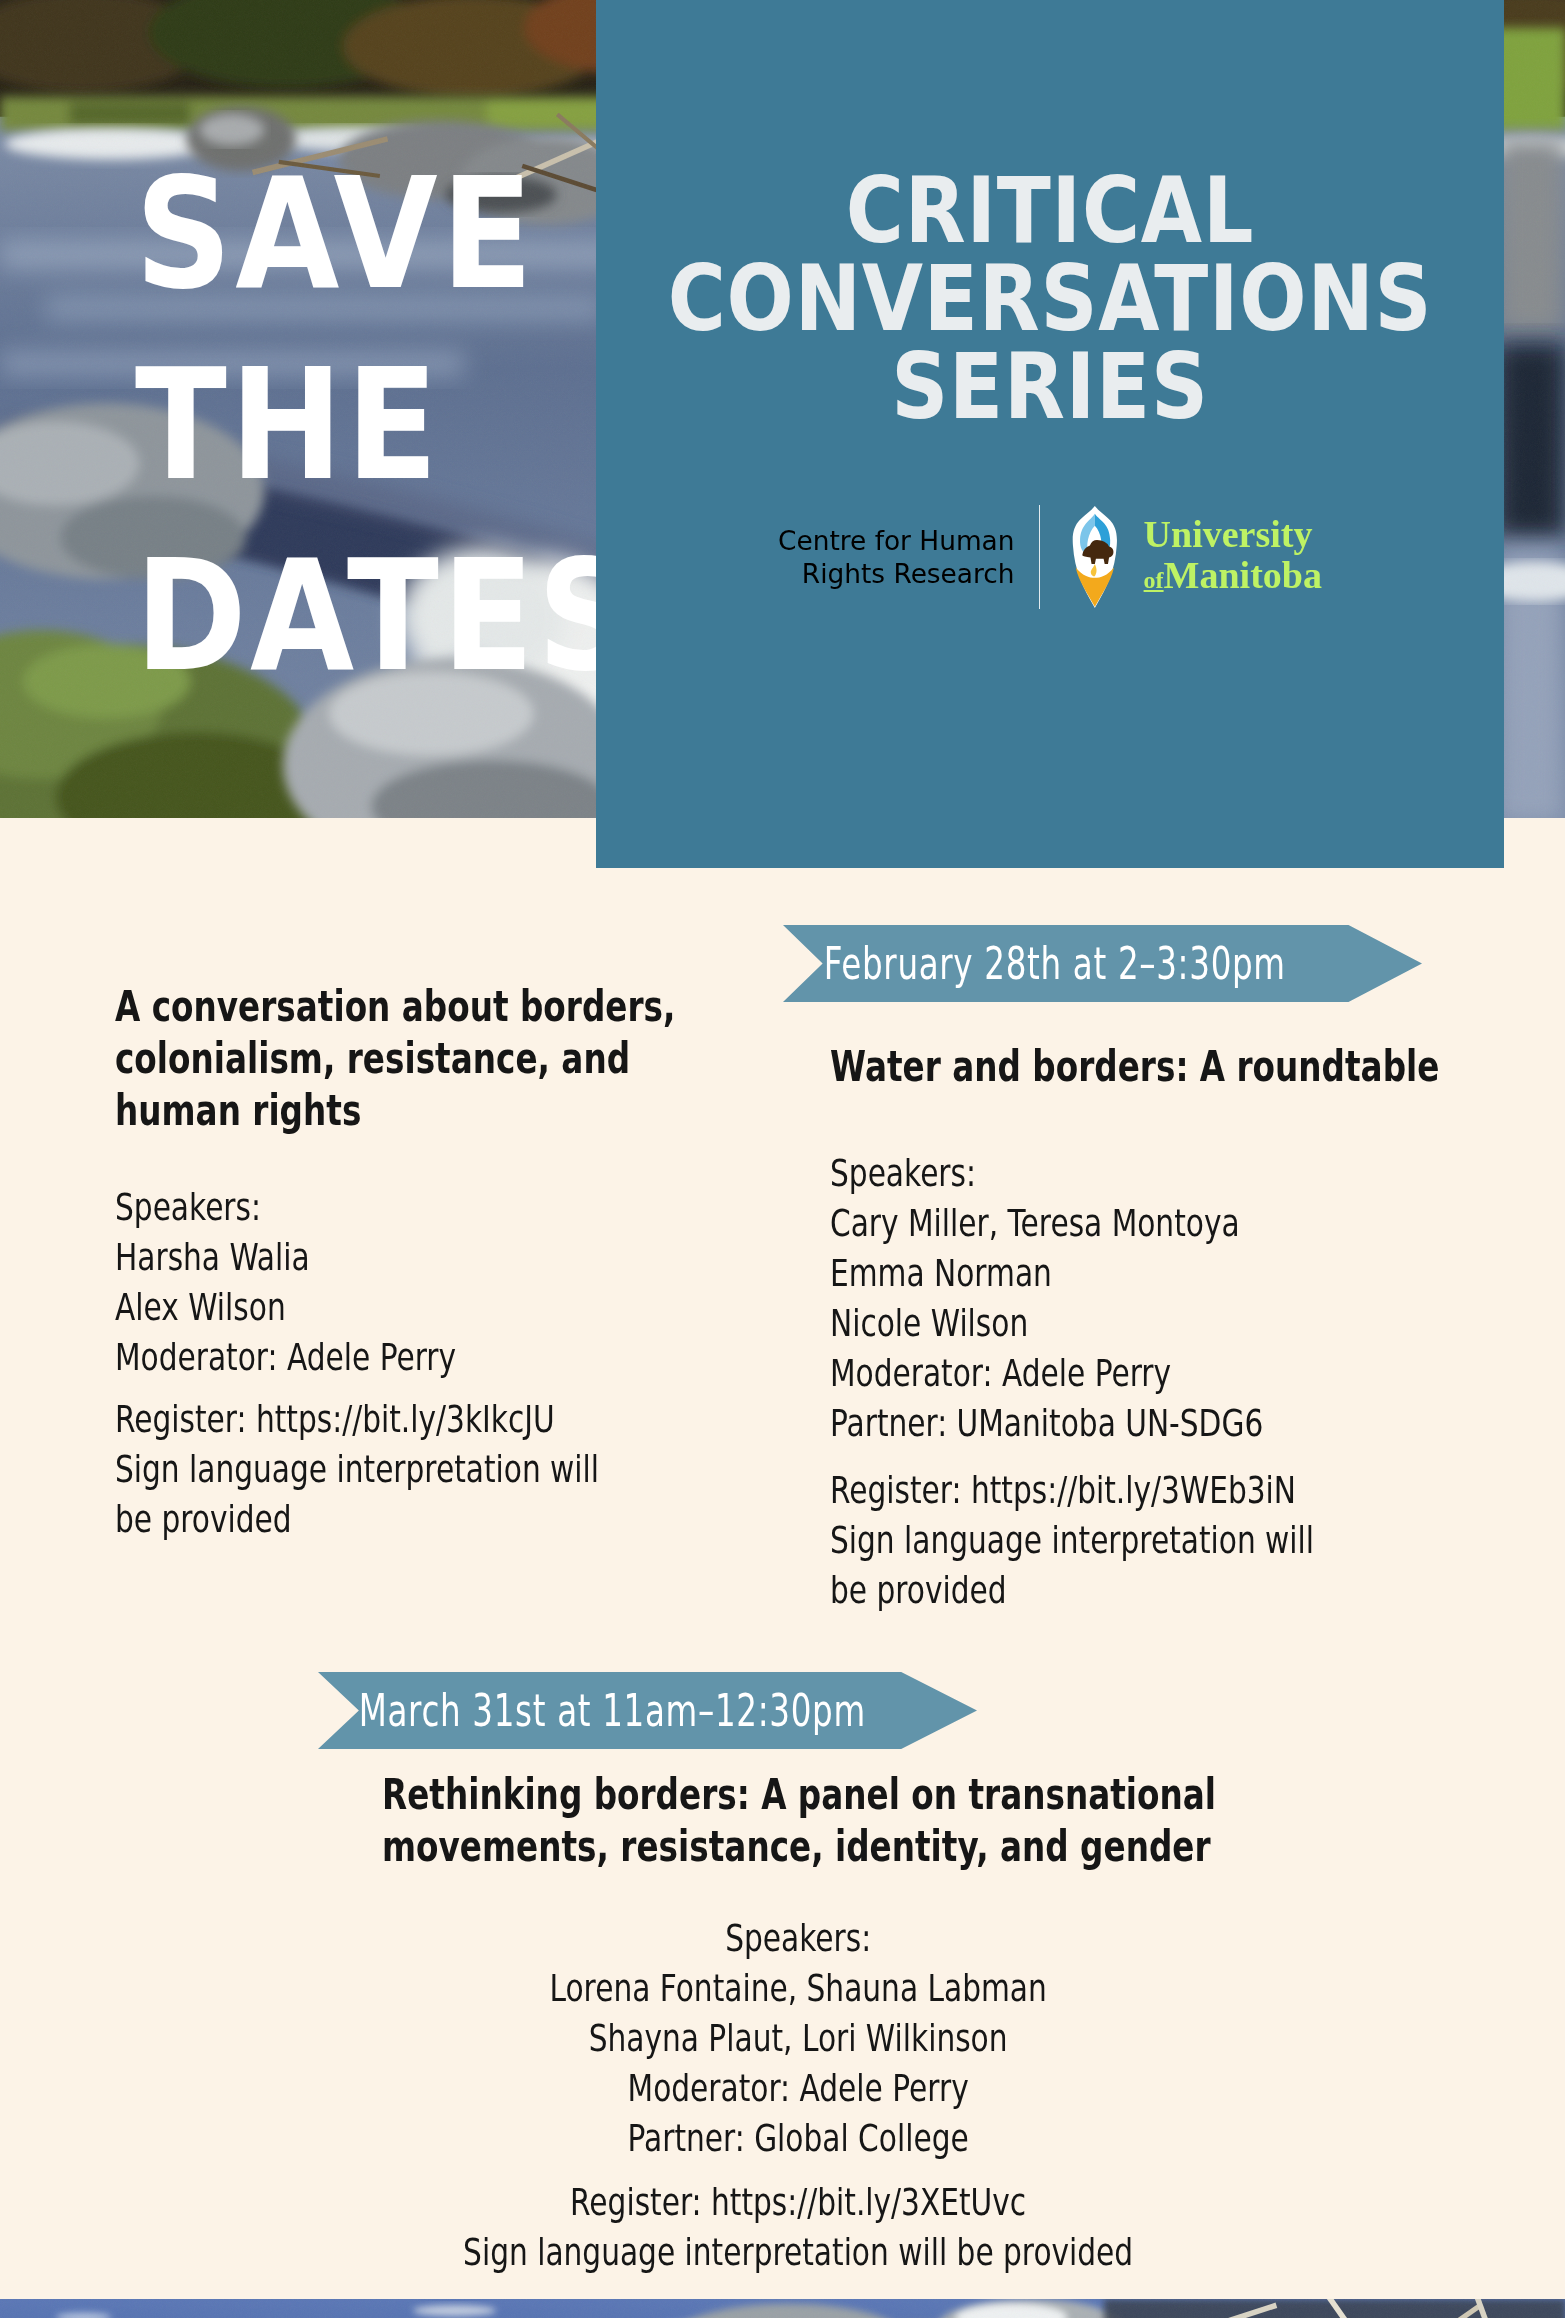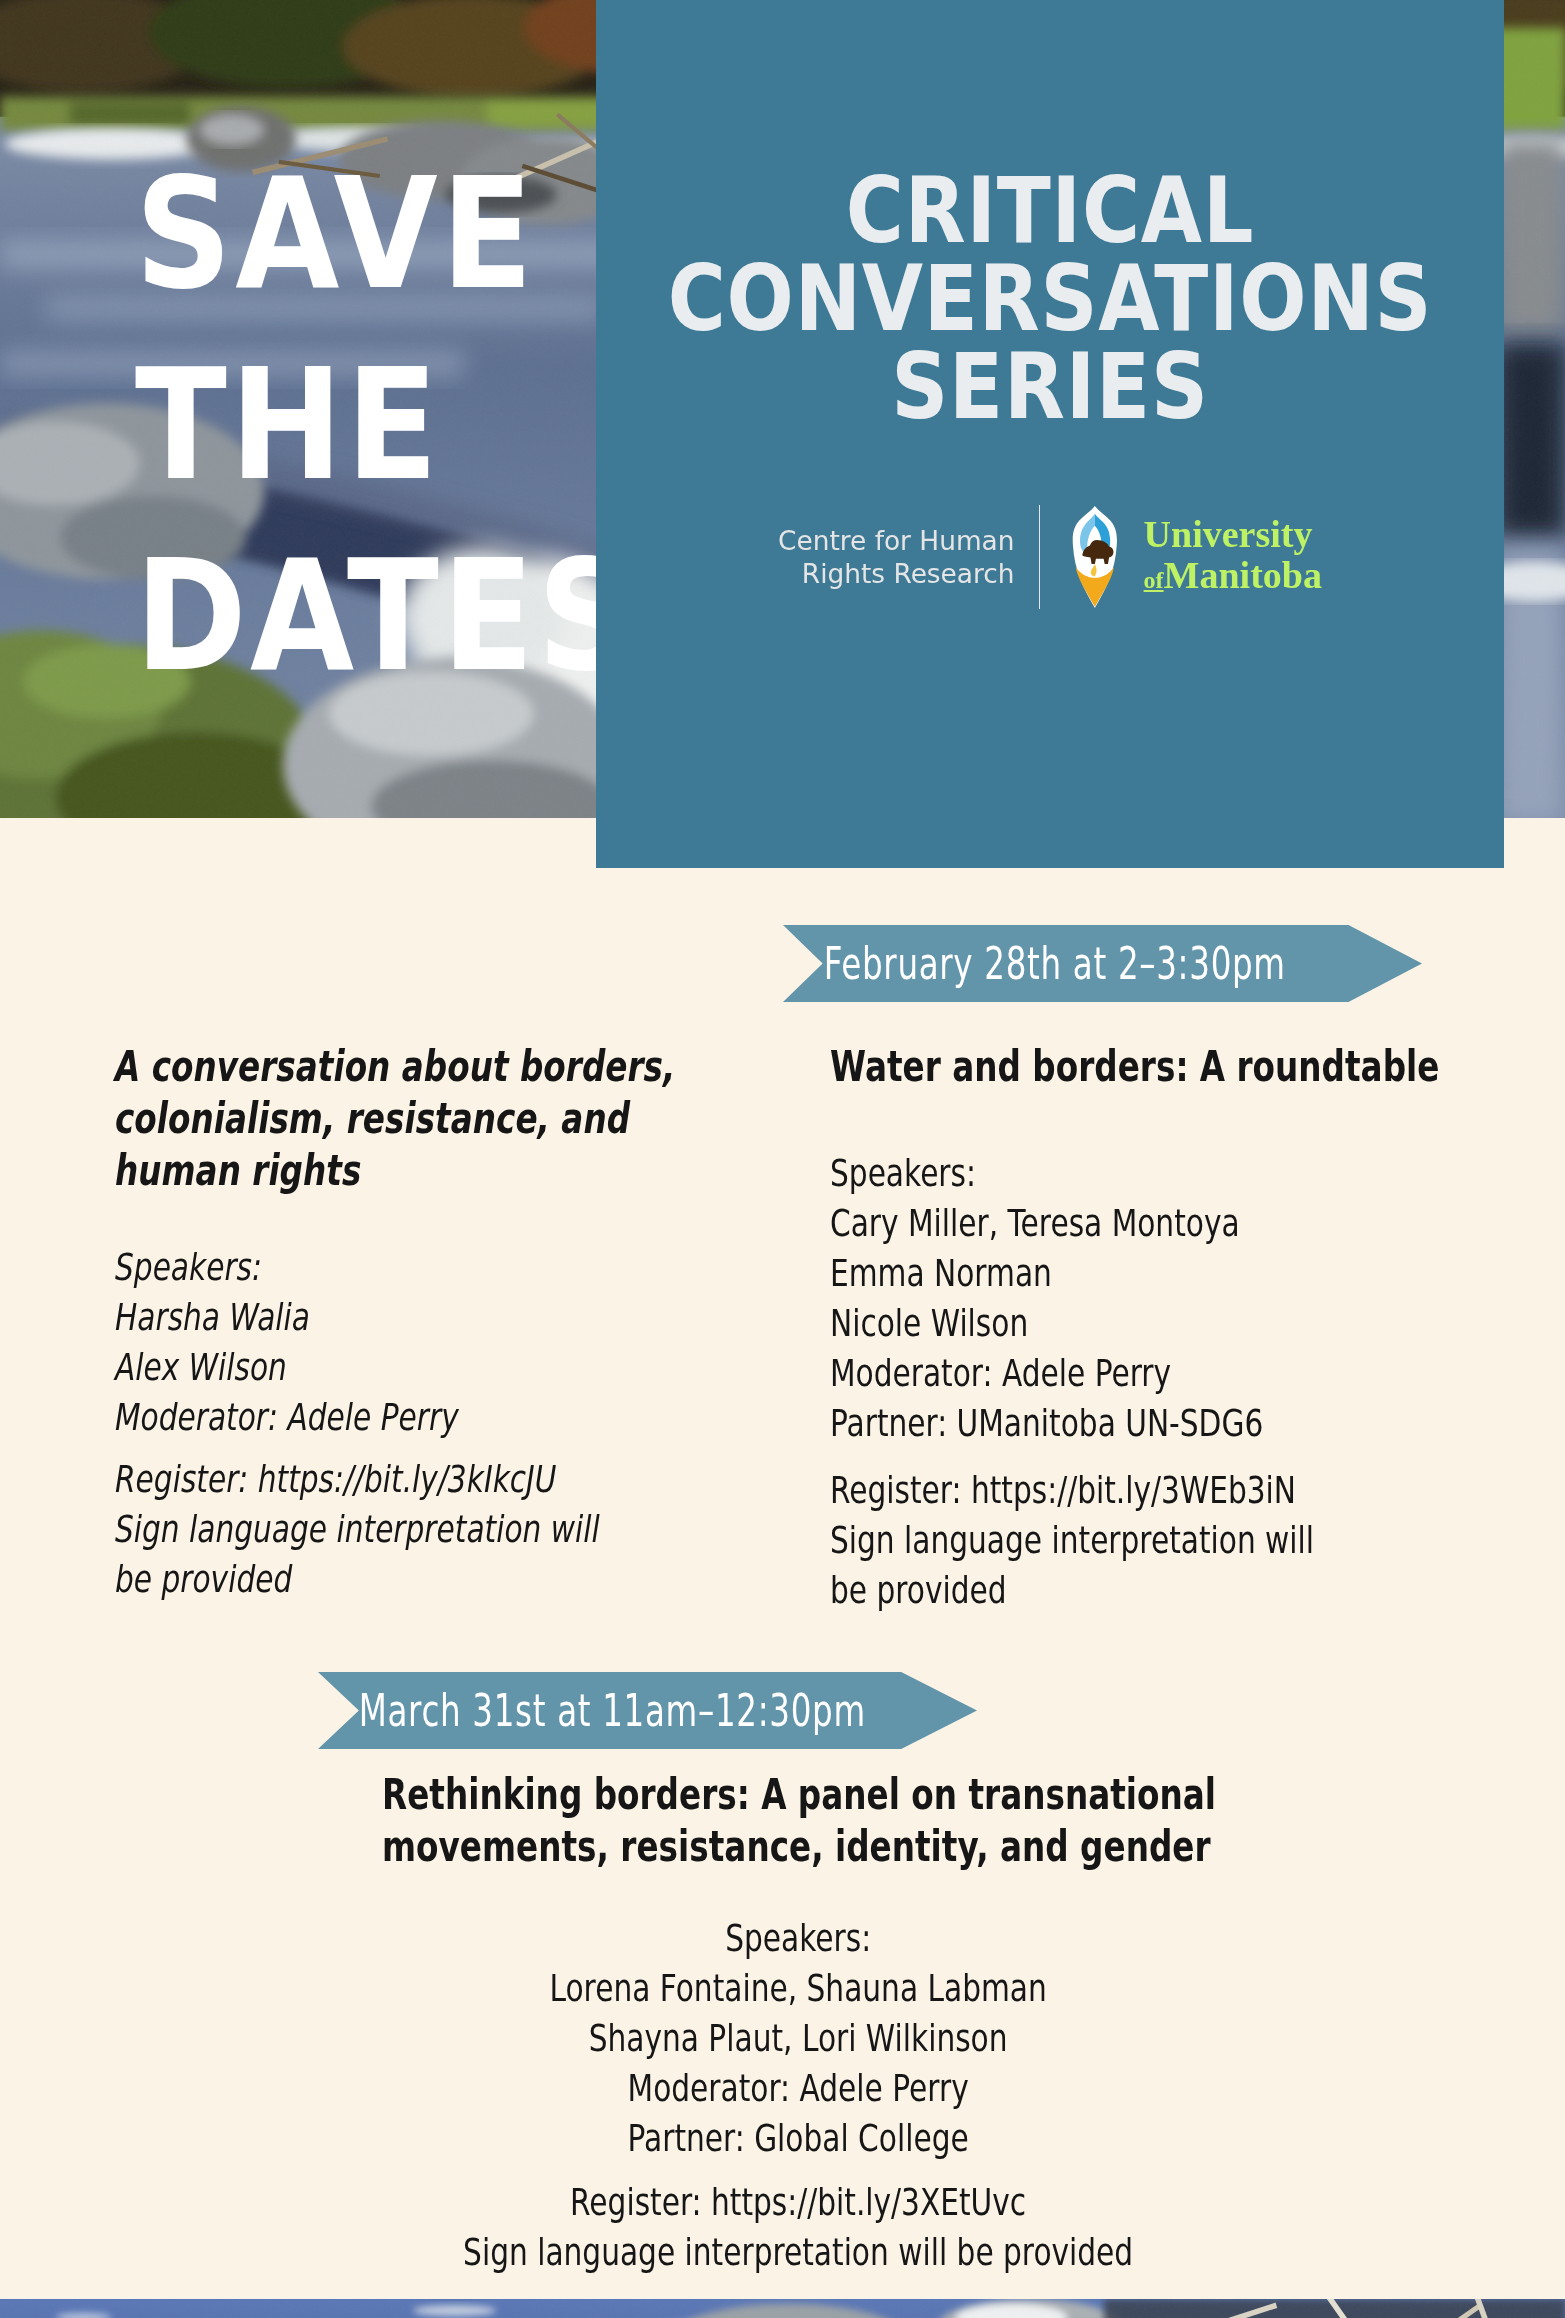--- a/index.html
+++ b/index.html
@@ -23,21 +23,21 @@
   .teal {
     position:absolute; left:596px; top:0; width:908px; height:868px;
     background:#3e7a96; text-align:center; color:#e9edef;
   }
   .teal .titles {
     padding-top:167px; font-size:90px; font-weight:700; line-height:88px;
     transform:scaleX(0.88); transform-origin:50% 0; letter-spacing:0.9px;
   }
   .season { margin-top:102px; font-size:60px; font-weight:400; letter-spacing:6.5px; }
   .logos { margin-top:74px; display:flex; align-items:center; justify-content:center; }
-  .chrr { text-align:right; font-size:26.4px; line-height:33px; font-weight:400; color:#e5e5e5; }
+  .chrr { text-align:right; font-size:26.4px; line-height:33px; font-weight:400; color:#000000; }
   .lockup-divider { width:1.4px; height:104px; background:#ffffff; opacity:.85; margin:0 22px 0 24px; }
   .shield { height:104px; width:auto; margin-right:16px; }
   .um {
     text-align:left; font-family:"Liberation Serif","DejaVu Serif",serif;
     font-weight:700; color:#bef264; font-size:38px; line-height:41px;
   }
   .um .of { font-size:24px; text-decoration:underline; }
 
   
   .banner {
@@ -48,21 +48,21 @@
   .banner .btext {
     color:#ffffff; font-size:44px; font-weight:400; letter-spacing:0.9px;
     transform:scaleX(0.74); transform-origin:0 50%; padding-left:55px; white-space:nowrap;
   }
   #banner1 { left:61px;  top:925px; width:615px; }
   #banner2 { left:783px; top:925px; width:639px; }
   #banner3 { left:318px;  top:1672px; width:659px; }
 
   
   .event { position:absolute; color:#161616; }
-  #event1 { left:115px;  top:1040px; width:696px;font-style:italic; }
+  #event1 { left:115px;  top:980px; width:696px; }
   #event2 { left:830px; top:1040px; width:723px; }
   #event3 { left:382px;  top:1768px; width:1067px;text-align:center; }
   .etitle {
     font-size:43px; font-weight:700; line-height:52px; letter-spacing:0;
     transform:scaleX(0.76); transform-origin:0 0; white-space:nowrap;
   }
   .edetails, .eregister {
     font-size:38px; font-weight:400; line-height:50px;
     transform:scaleX(0.78); transform-origin:0 0; white-space:nowrap;
   }

